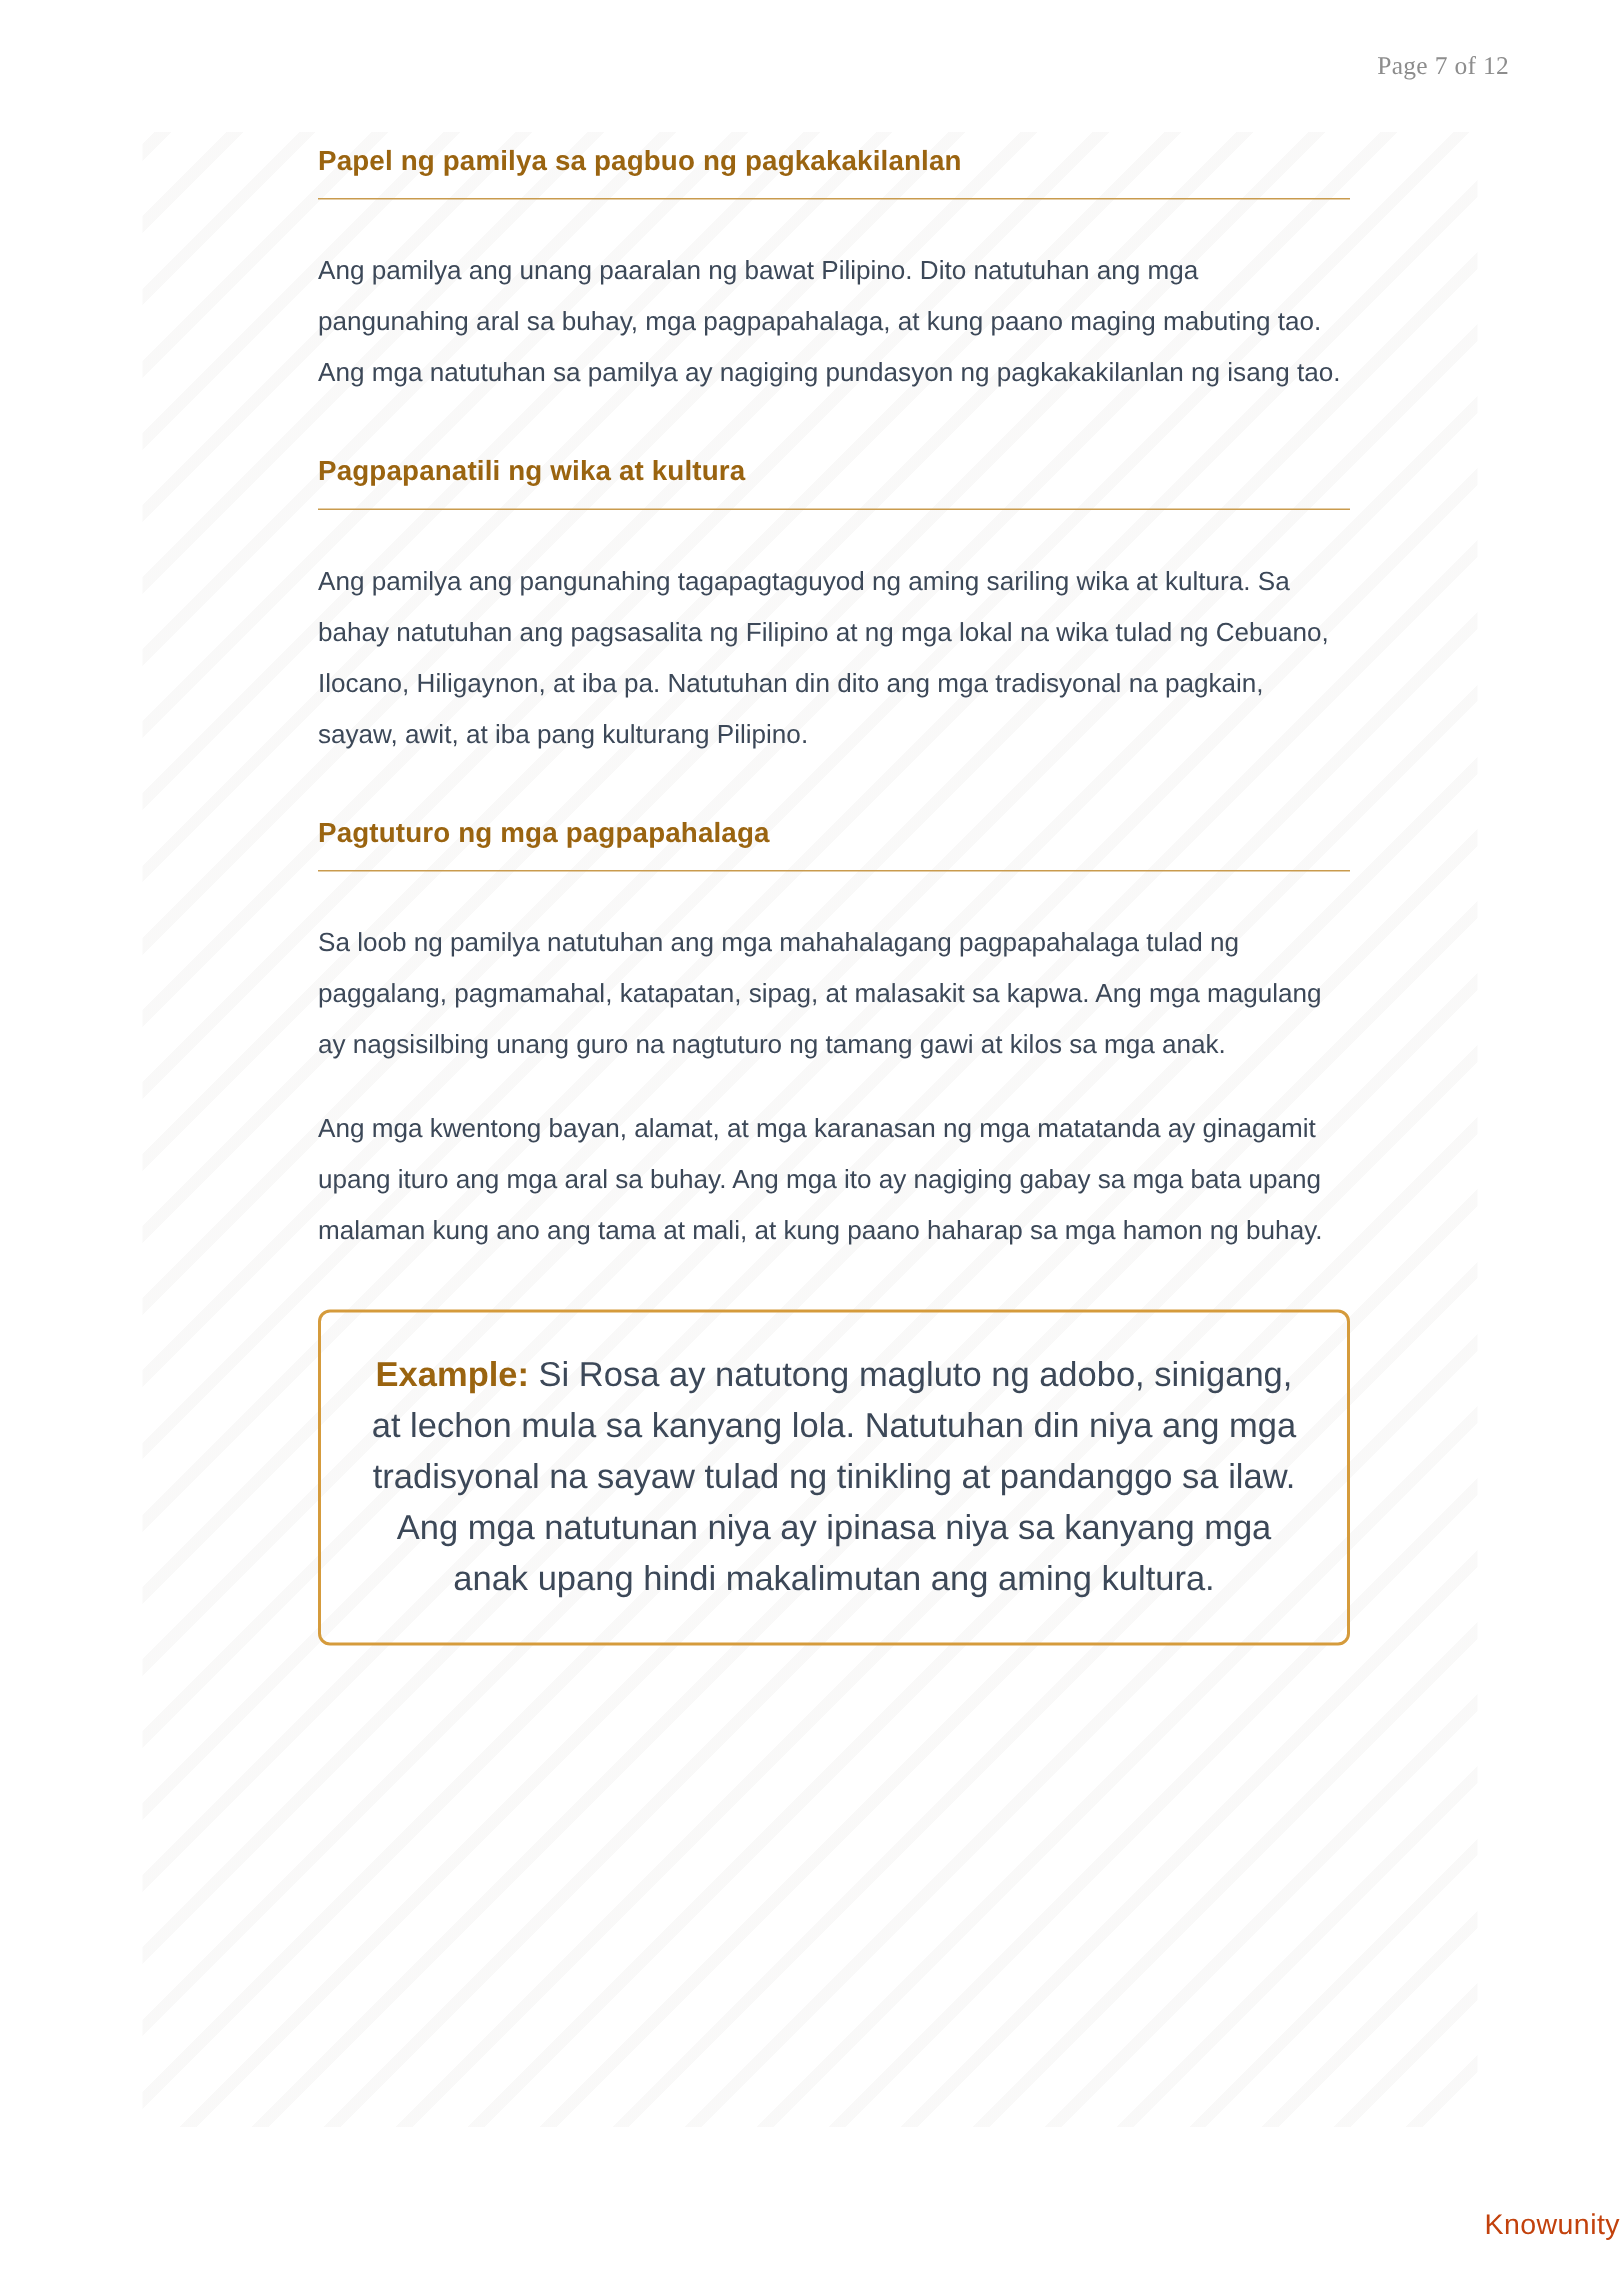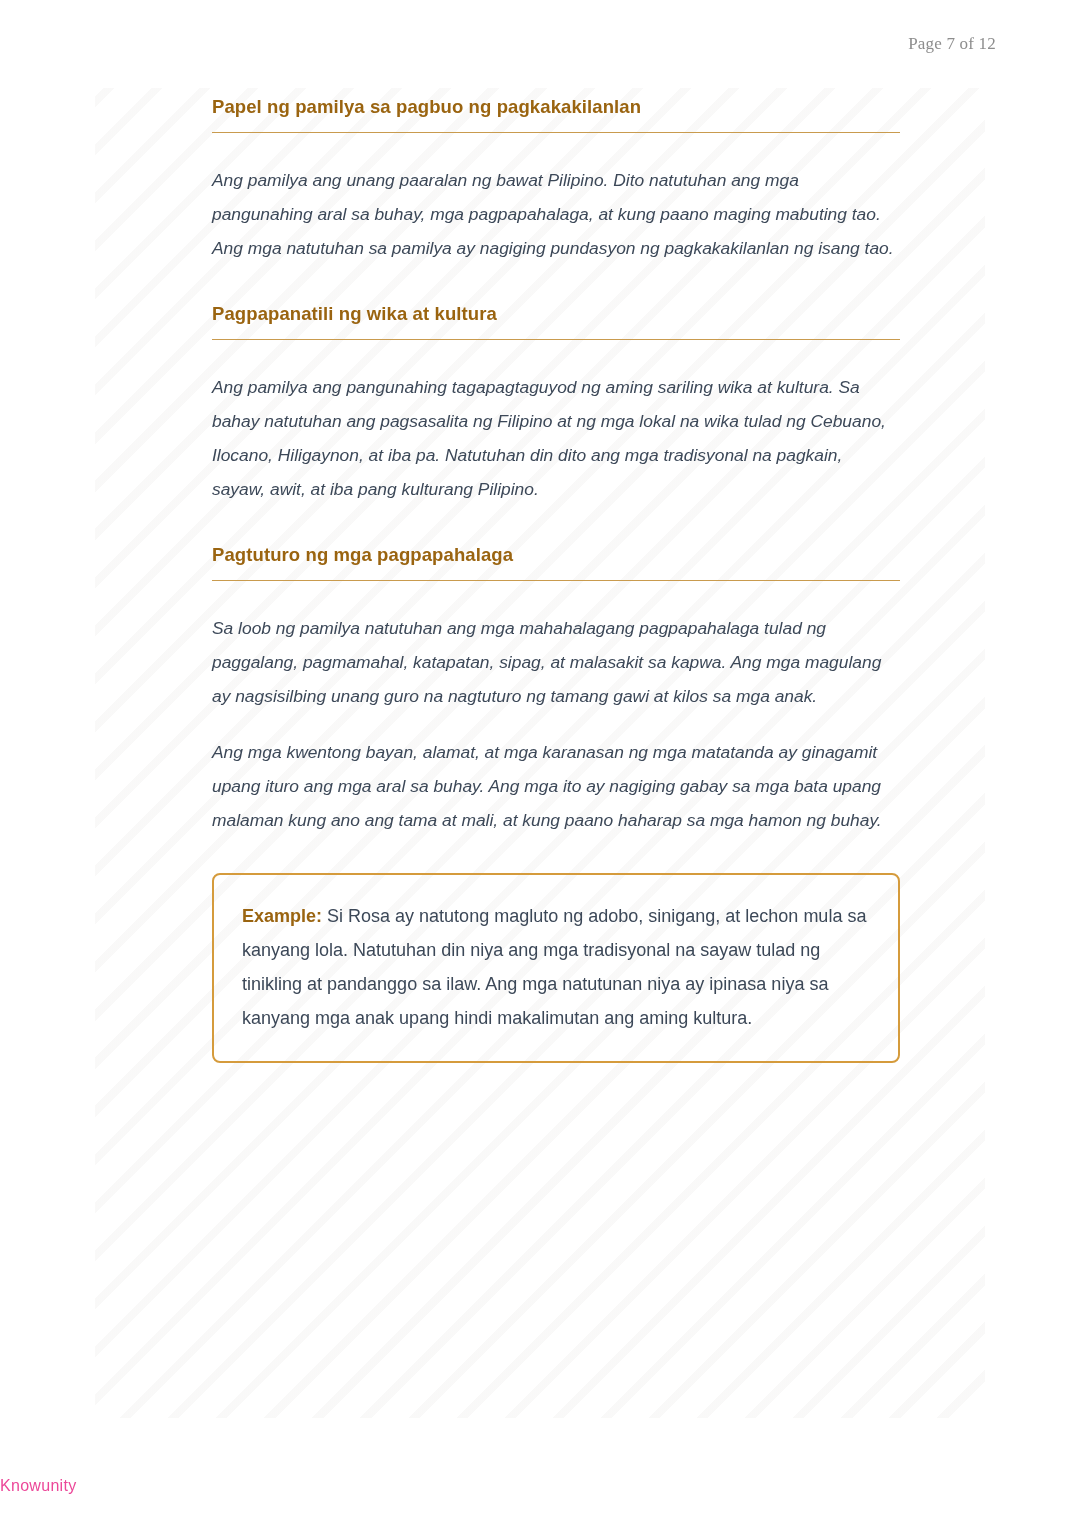--- a/index.html
+++ b/index.html
@@ -29,21 +29,21 @@
       rgba(120,110,100,0.045) 26px,
       rgba(120,110,100,0.045) 34px
     );
     pointer-events: none;
     z-index: 0;
   }
 
   .page-header {
     position: absolute;
     top: 34px;
-    right: 84px;
+    right: 74px;
     font-family: "Liberation Serif", serif;
     font-size: 17px;
     color: #8d8d8d;
     letter-spacing: 0.2px;
     z-index: 2;
   }
 
   .content {
     position: absolute;
     left: 212px;
@@ -68,52 +68,52 @@
   }
   .block + .block {
     margin-top: 38px;
   }
 
   p.body-text {
     font-size: 17.4px;
     line-height: 34px;
     color: #3c4858;
     margin: 0 0 22px 0;
-    font-style: italic;
   }
   p.body-text:last-child {
     margin-bottom: 0;
   }
 
   .example-box {
     margin-top: 36px;
     border: 2px solid #d59b3c;
     border-radius: 8px;
     padding: 24px 28px 26px 28px;
     background: transparent;
   }
   .example-box p {
-    font-size: 18px;
+    font-size: 23px;
     line-height: 34px;
     color: #3c4858;
     margin: 0;
+    text-align: center;
   }
   .example-label {
     font-weight: bold;
     color: #9a6410;
   }
 
   .footer-brand {
     position: absolute;
     bottom: 32px;
     left: 0;
     width: 100%;
-    text-align: left;
-    font-size: 16px;
-    color: #ec4899;
+    text-align: right;
+    font-size: 19px;
+    color: #c2410c;
     letter-spacing: 0.3px;
     z-index: 2;
   }
 </style>
 </head>
 <body>
 
 <div class="page-texture"></div>
 
 <div class="page-header">Page 7 of 12</div>

